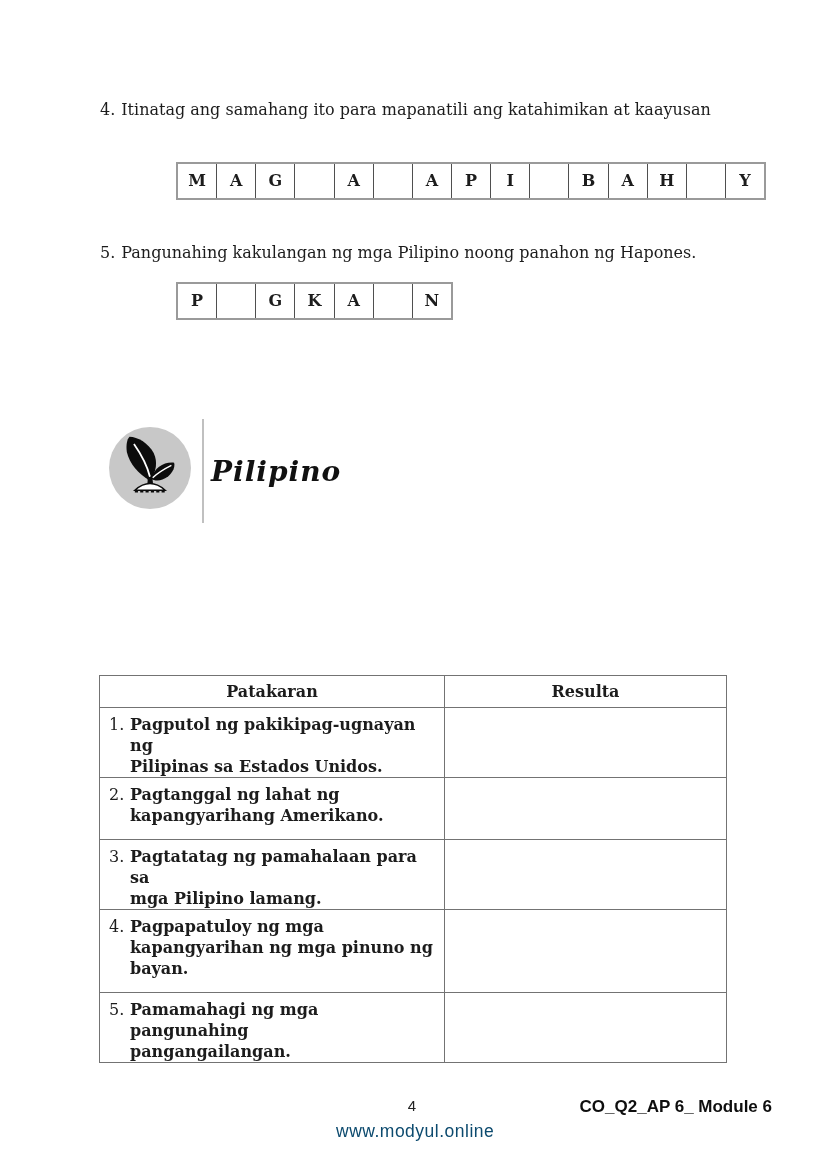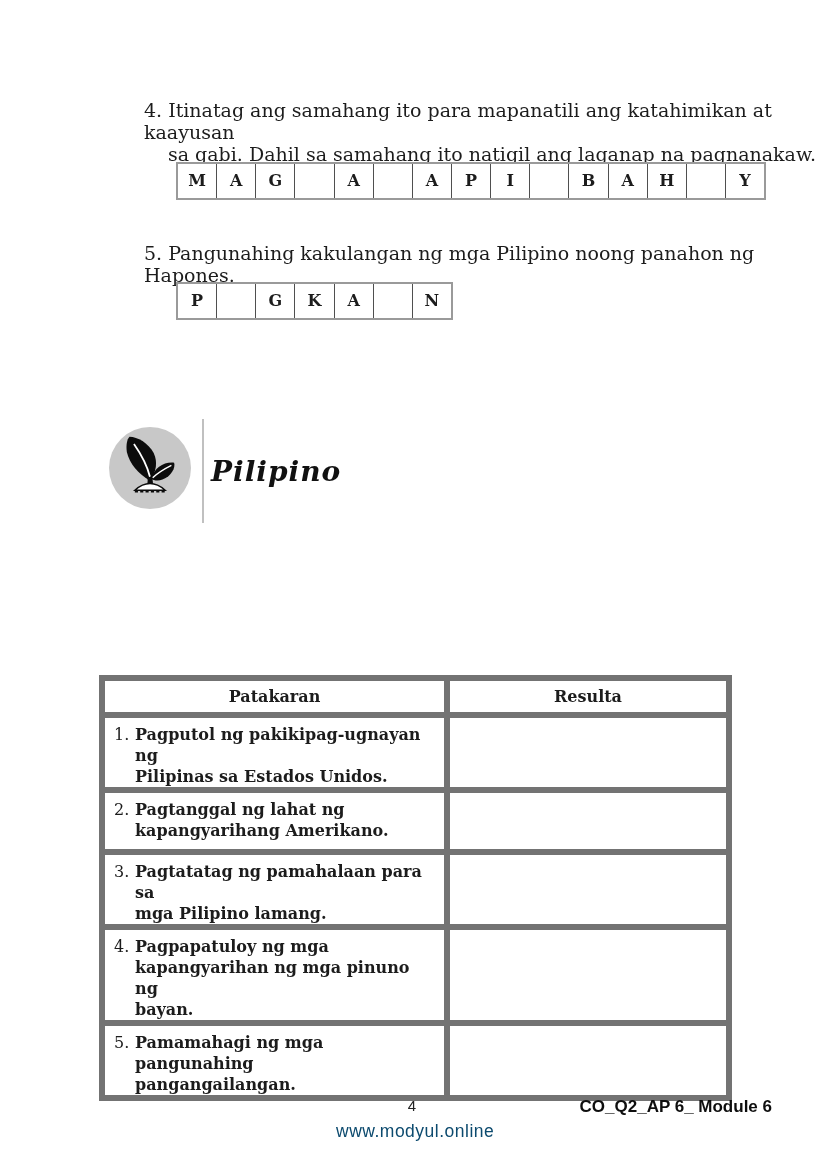--- a/index.html
+++ b/index.html
@@ -6,21 +6,21 @@
   .page{
     position:relative;
     width:826px;height:1169px;
     background:#ffffff;
     margin:0 auto;
     font-family:"DejaVu Serif", serif;
     color:#1c1c1c;
     overflow:hidden;
   }
   
-  .q-block{position:absolute;font-size:19px;line-height:22px;margin-left:44px;}
+  .q-block{position:absolute;font-size:16px;line-height:22px;}
   .q-block .q-cont{margin-left:24px;}
   .q-num{margin-right:6px;}
   
   .letter-grid{
     position:absolute;
     display:flex;
     border:2px solid #9a9a9a;
     box-sizing:border-box;
     background:#fff;
   }
@@ -54,21 +54,21 @@
   }
   
   .rules-table{
     position:absolute;left:99px;top:675px;
     width:627px;
     border-collapse:collapse;
     table-layout:fixed;
     font-size:16px;
   }
   .rules-table th,.rules-table td{
-    border:6px solid #737373;
+    border:1px solid #737373;
     vertical-align:top;
     padding:0;
   }
   .rules-table th{
     height:31px;
     font-weight:bold;text-align:center;vertical-align:middle;
     font-size:16px;
   }
   .col-patakaran{width:345px;}
   .col-resulta{width:282px;}
@@ -97,21 +97,20 @@
     font-size:17.5px;color:#0c4a6e;letter-spacing:0.5px;
   }
 </style>
 </head>
 <body>
 
 <div class="page">
 
   <div class="q-block" style="left:100px;top:99px;">
     <div><span class="q-num">4.</span><span>Itinatag ang samahang ito para mapanatili ang katahimikan at kaayusan</span></div>
-    <div class="q-cont">sa gabi. Dahil sa samahang ito natigil ang laganap na pagnanakaw.</div>
   </div>
 
   <div class="letter-grid" style="left:176px;top:162px;width:590px;">
     <div class="cell">M</div>
     <div class="cell">A</div>
     <div class="cell">G</div>
     <div class="cell"></div>
     <div class="cell">A</div>
     <div class="cell"></div>
     <div class="cell">A</div>

